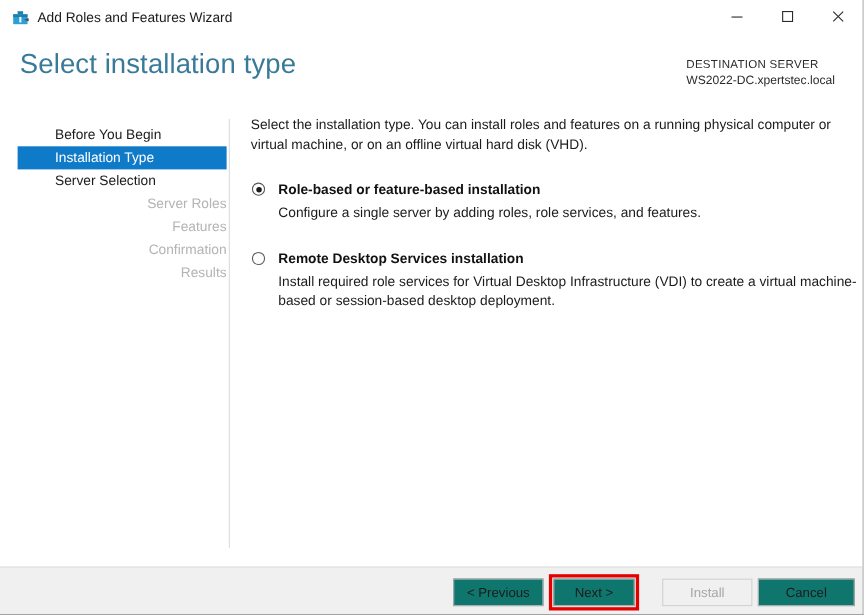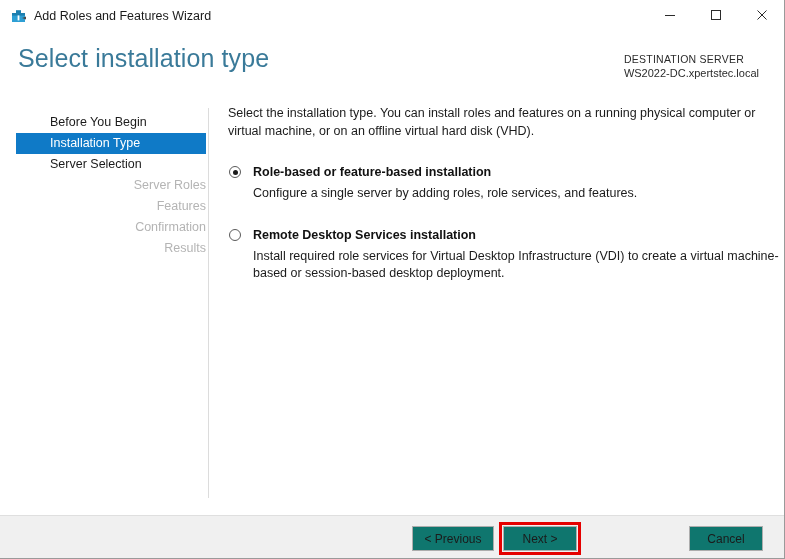--- a/index.html
+++ b/index.html
@@ -211,21 +211,21 @@
     box-sizing: border-box;
   }
   .fbtn.disabled {
     color: #a6a6a6;
     background: #f0f0f0;
     border-color: #d2d2d2;
   }
   #btn-previous { left: 412px; width: 82px; }
   #btn-next     { left: 503px; width: 74px; }
   #btn-install  { left: 602px; width: 82px; }
-  #btn-cancel   { left: 689px; width: 74px; }
+  #btn-cancel   { left: 689px; width: 88px; }
 
   #next-highlight {
     position: absolute;
     left: 499px; top: 522px;
     width: 82px; height: 33px;
     border: 3px solid #e50000;
     box-sizing: border-box;
     pointer-events: none;
   }
 </style>
@@ -311,18 +311,19 @@
         <span class="radio"></span>
         <div class="option-title">Remote Desktop Services installation</div>
         <div class="option-desc">Install required role services for Virtual Desktop Infrastructure (VDI) to create a virtual machine-based or session-based desktop deployment.</div>
       </div>
     </div>
   </div>
 
   <div id="footer">
     <button class="fbtn" id="btn-previous">&lt; Previous</button>
     <button class="fbtn" id="btn-next">Next &gt;</button>
+    <button class="fbtn disabled" id="btn-install">Install</button>
     <button class="fbtn" id="btn-cancel">Cancel</button>
   </div>
 
   <div id="next-highlight"></div>
 
 </div>
 
 </body></html>

